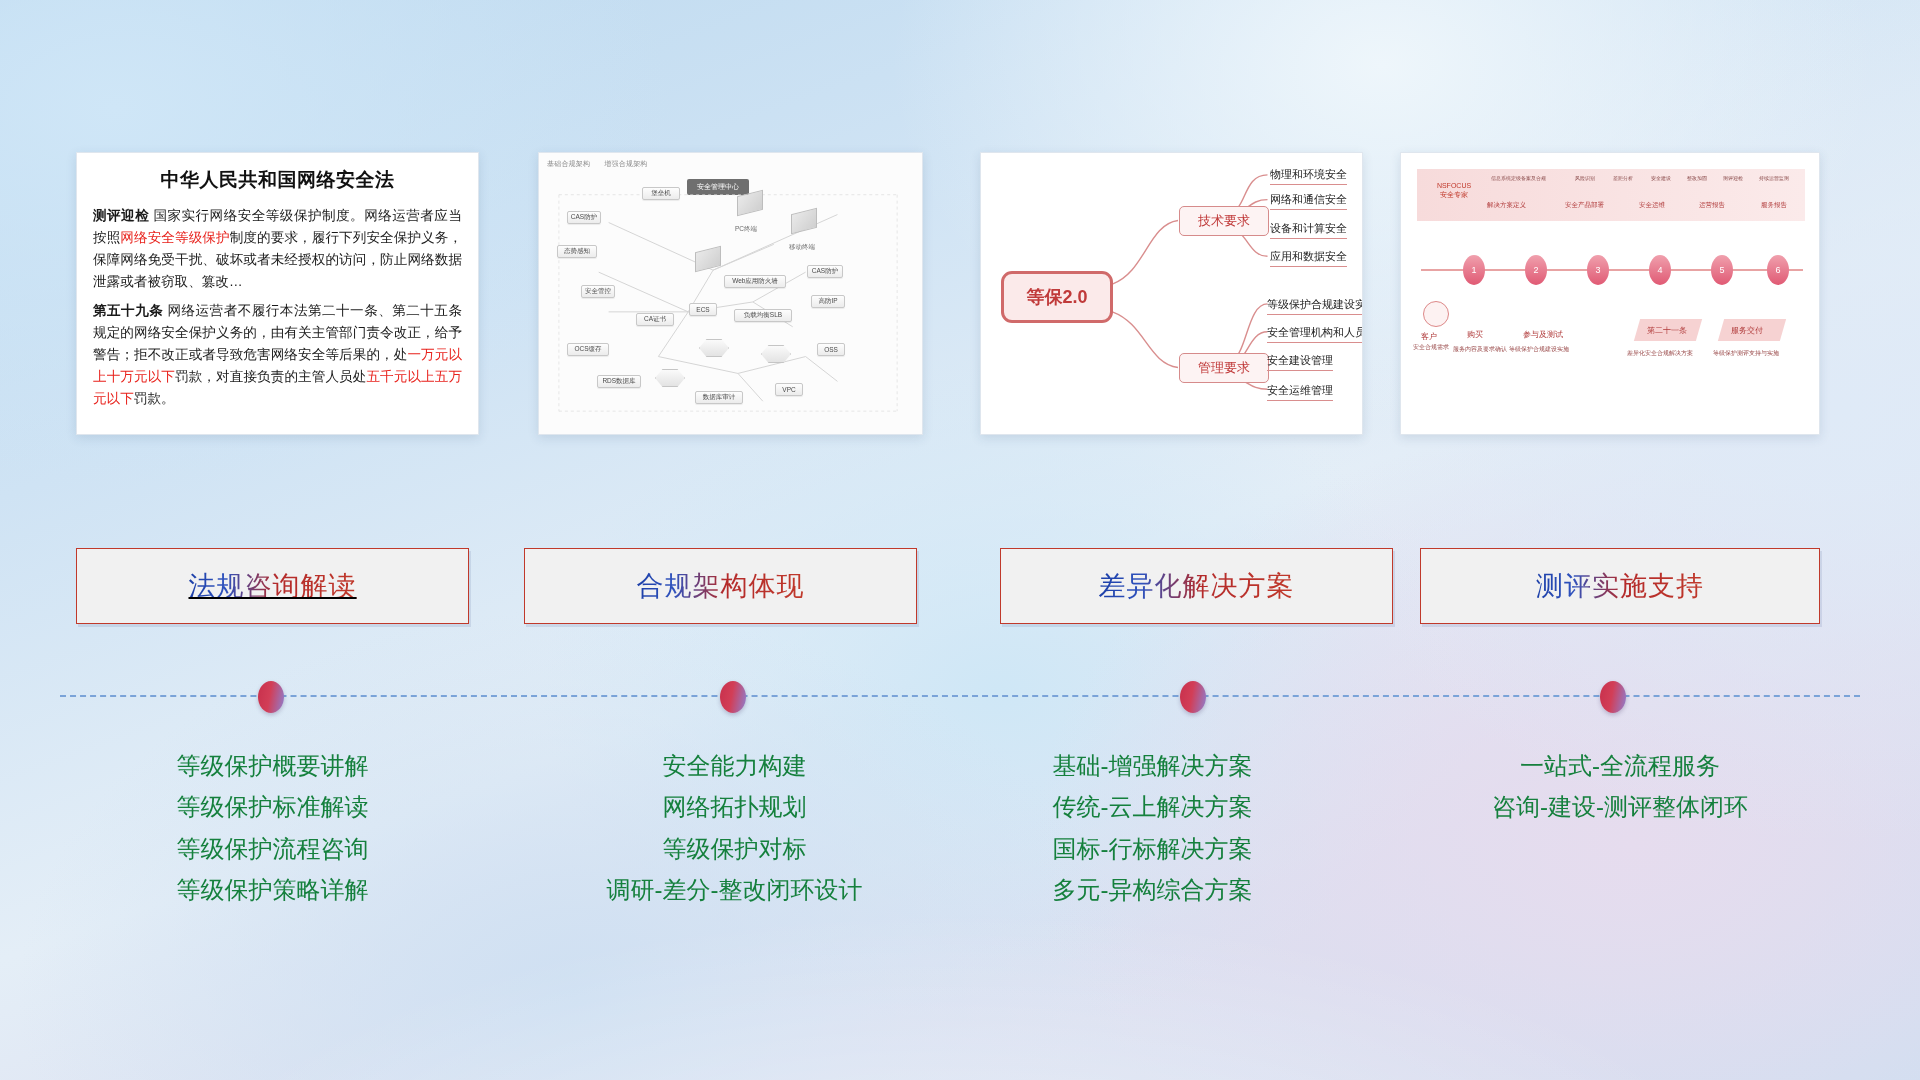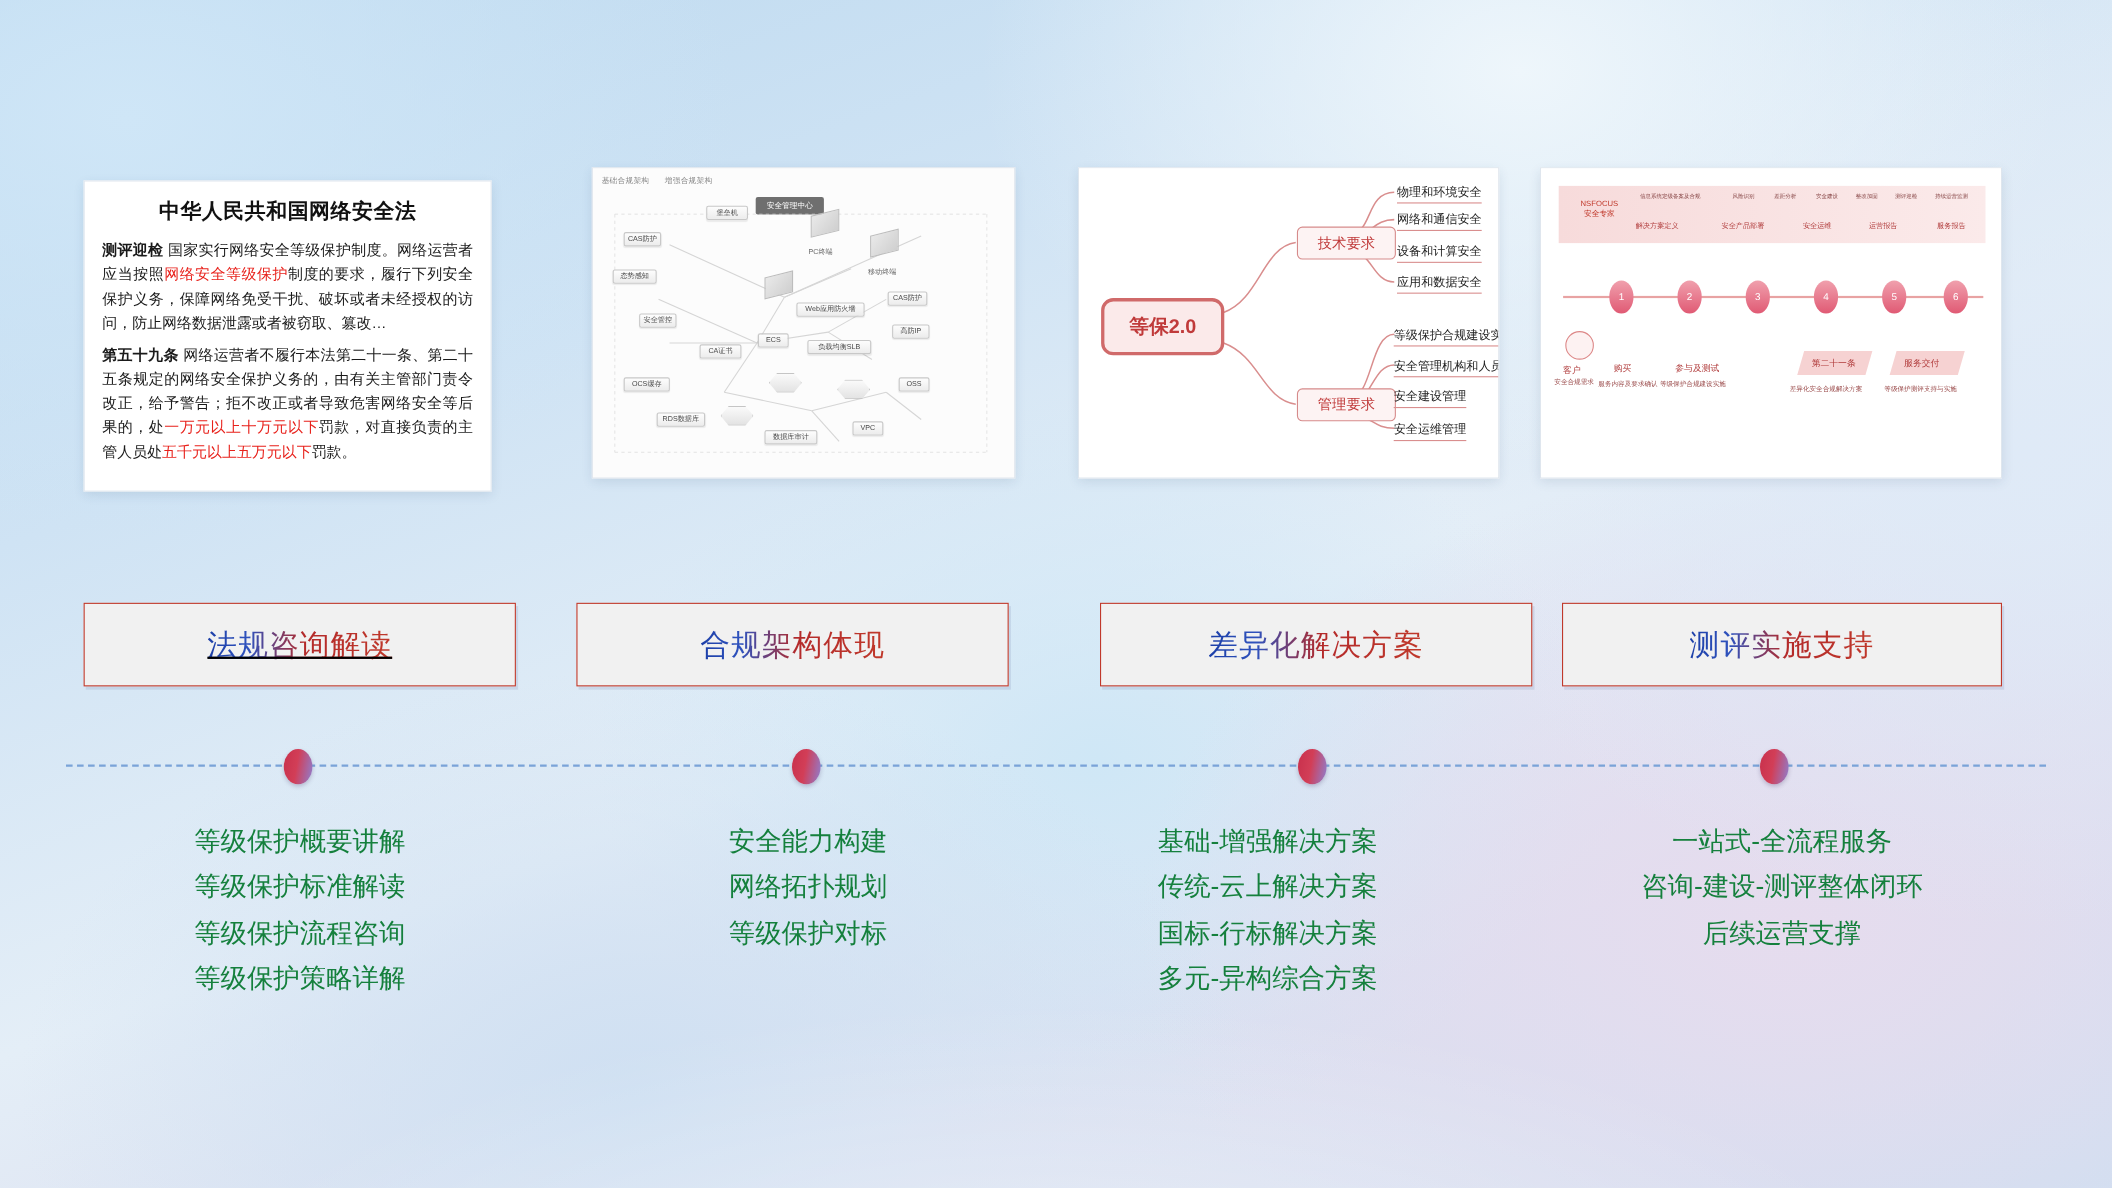--- a/index.html
+++ b/index.html
@@ -33,21 +33,21 @@
   
   .card {
     position: absolute;
     top: 152px;
     height: 283px;
     background: #fff;
     border: 1px solid #dfe6ee;
     box-shadow: 0 3px 10px rgba(40,70,110,.13);
     overflow: hidden;
   }
-  .card.c1 { left: 76px;   width: 371px; margin-top: 12px; }
+  .card.c1 { left: 76px;   width: 403px; }
   .card.c2 { left: 538px;  width: 385px; background:#fbfbfb; }
   .card.c3 { left: 980px;  width: 383px; }
   .card.c4 { left: 1400px; width: 420px; }
 
   
   .law { padding: 14px 16px 0 16px; }
   .law-title {
     text-align: center;
     font-size: 19px;
     font-weight: bold;
@@ -399,26 +399,26 @@
   <ul class="col l1">
     <li>等级保护概要讲解</li>
     <li>等级保护标准解读</li>
     <li>等级保护流程咨询</li>
     <li>等级保护策略详解</li>
   </ul>
   <ul class="col l2">
     <li>安全能力构建</li>
     <li>网络拓扑规划</li>
     <li>等级保护对标</li>
+    <li>调研-差分-整改闭环设计</li>
   </ul>
   <ul class="col l3">
     <li>基础-增强解决方案</li>
     <li>传统-云上解决方案</li>
     <li>国标-行标解决方案</li>
     <li>多元-异构综合方案</li>
   </ul>
   <ul class="col l4">
     <li>一站式-全流程服务</li>
     <li>咨询-建设-测评整体闭环</li>
-    <li>后续运营支撑</li>
   </ul>
 
 </div>
 
 </body></html>

